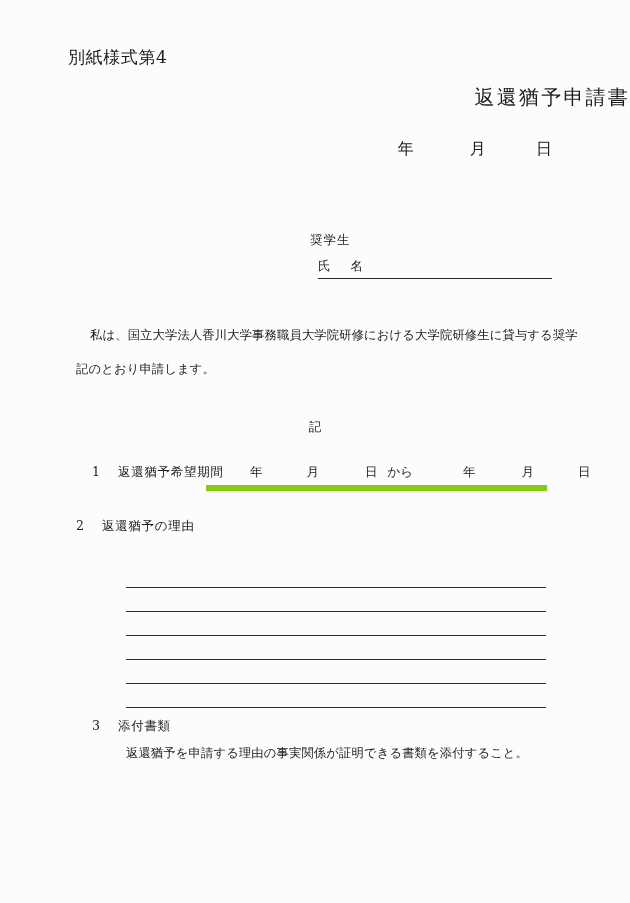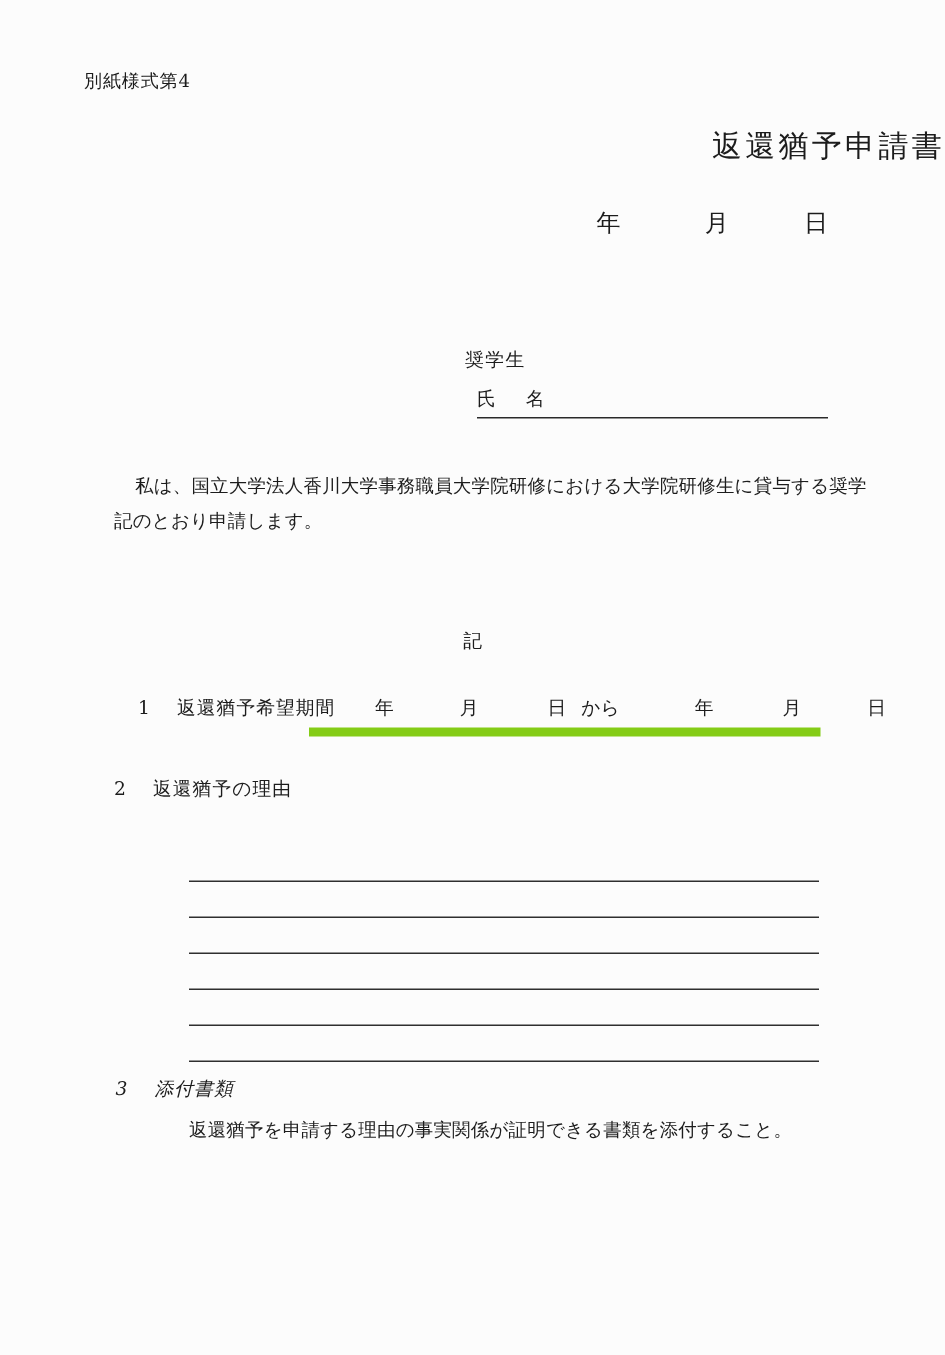--- a/index.html
+++ b/index.html
@@ -20,23 +20,23 @@
 
   .page {
     position: absolute;
     inset: 0;
     background: #fcfcfc;
   }
 
   
   .form-no {
     position: absolute;
-    left: 56px;
+    left: 68px;
     top: 46px;
-    font-size: 12px;
+    font-size: 17px;
     letter-spacing: 0.6px;
     white-space: nowrap;
   }
 
   .doc-title {
     position: absolute;
     left: 0;
     right: 0;
     top: 84px;
     text-align: right;
@@ -93,20 +93,21 @@
     left: 76px;
     top: 313px;
     width: 478px;
     font-size: 12.3px;
     line-height: 22.5px;
     letter-spacing: 0.15px;
   }
   .body-text .ln {
     display: block;
     white-space: nowrap;
+    margin-top: 11px;
   }
   .body-text .ln:first-child { text-indent: 14px; }
 
   
   .ki-mark {
     position: absolute;
     left: 0;
     right: 0;
     top: 419px;
     text-align: center;
@@ -120,21 +121,21 @@
     white-space: nowrap;
     letter-spacing: 0.7px;
   }
   .item .num {
     display: inline-block;
     width: 26px;
     letter-spacing: 0;
   }
   .item-1 { left: 92px; top: 464px; }
   .item-2 { left: 76px; top: 518px; }
-  .item-3 { left: 77px; top: 718px; font-style: italic; }
+  .item-3 { left: 92px; top: 718px; }
 
   
   .period-field {
     position: absolute;
     left: 206px;
     top: 464px;
     width: 341px;
     border-bottom: 6px solid #84cc16;
     padding-bottom: 4px;
     font-size: 12.5px;

